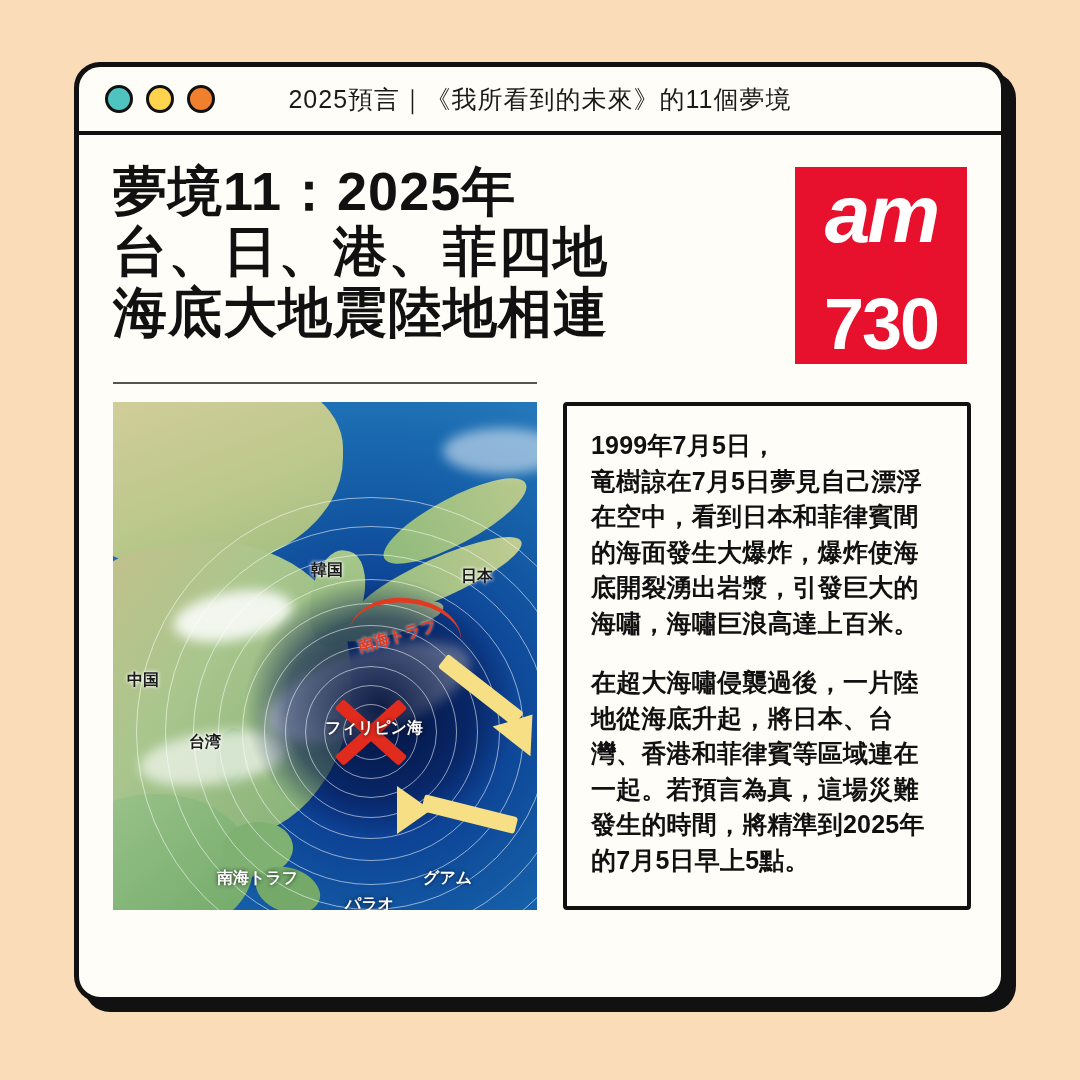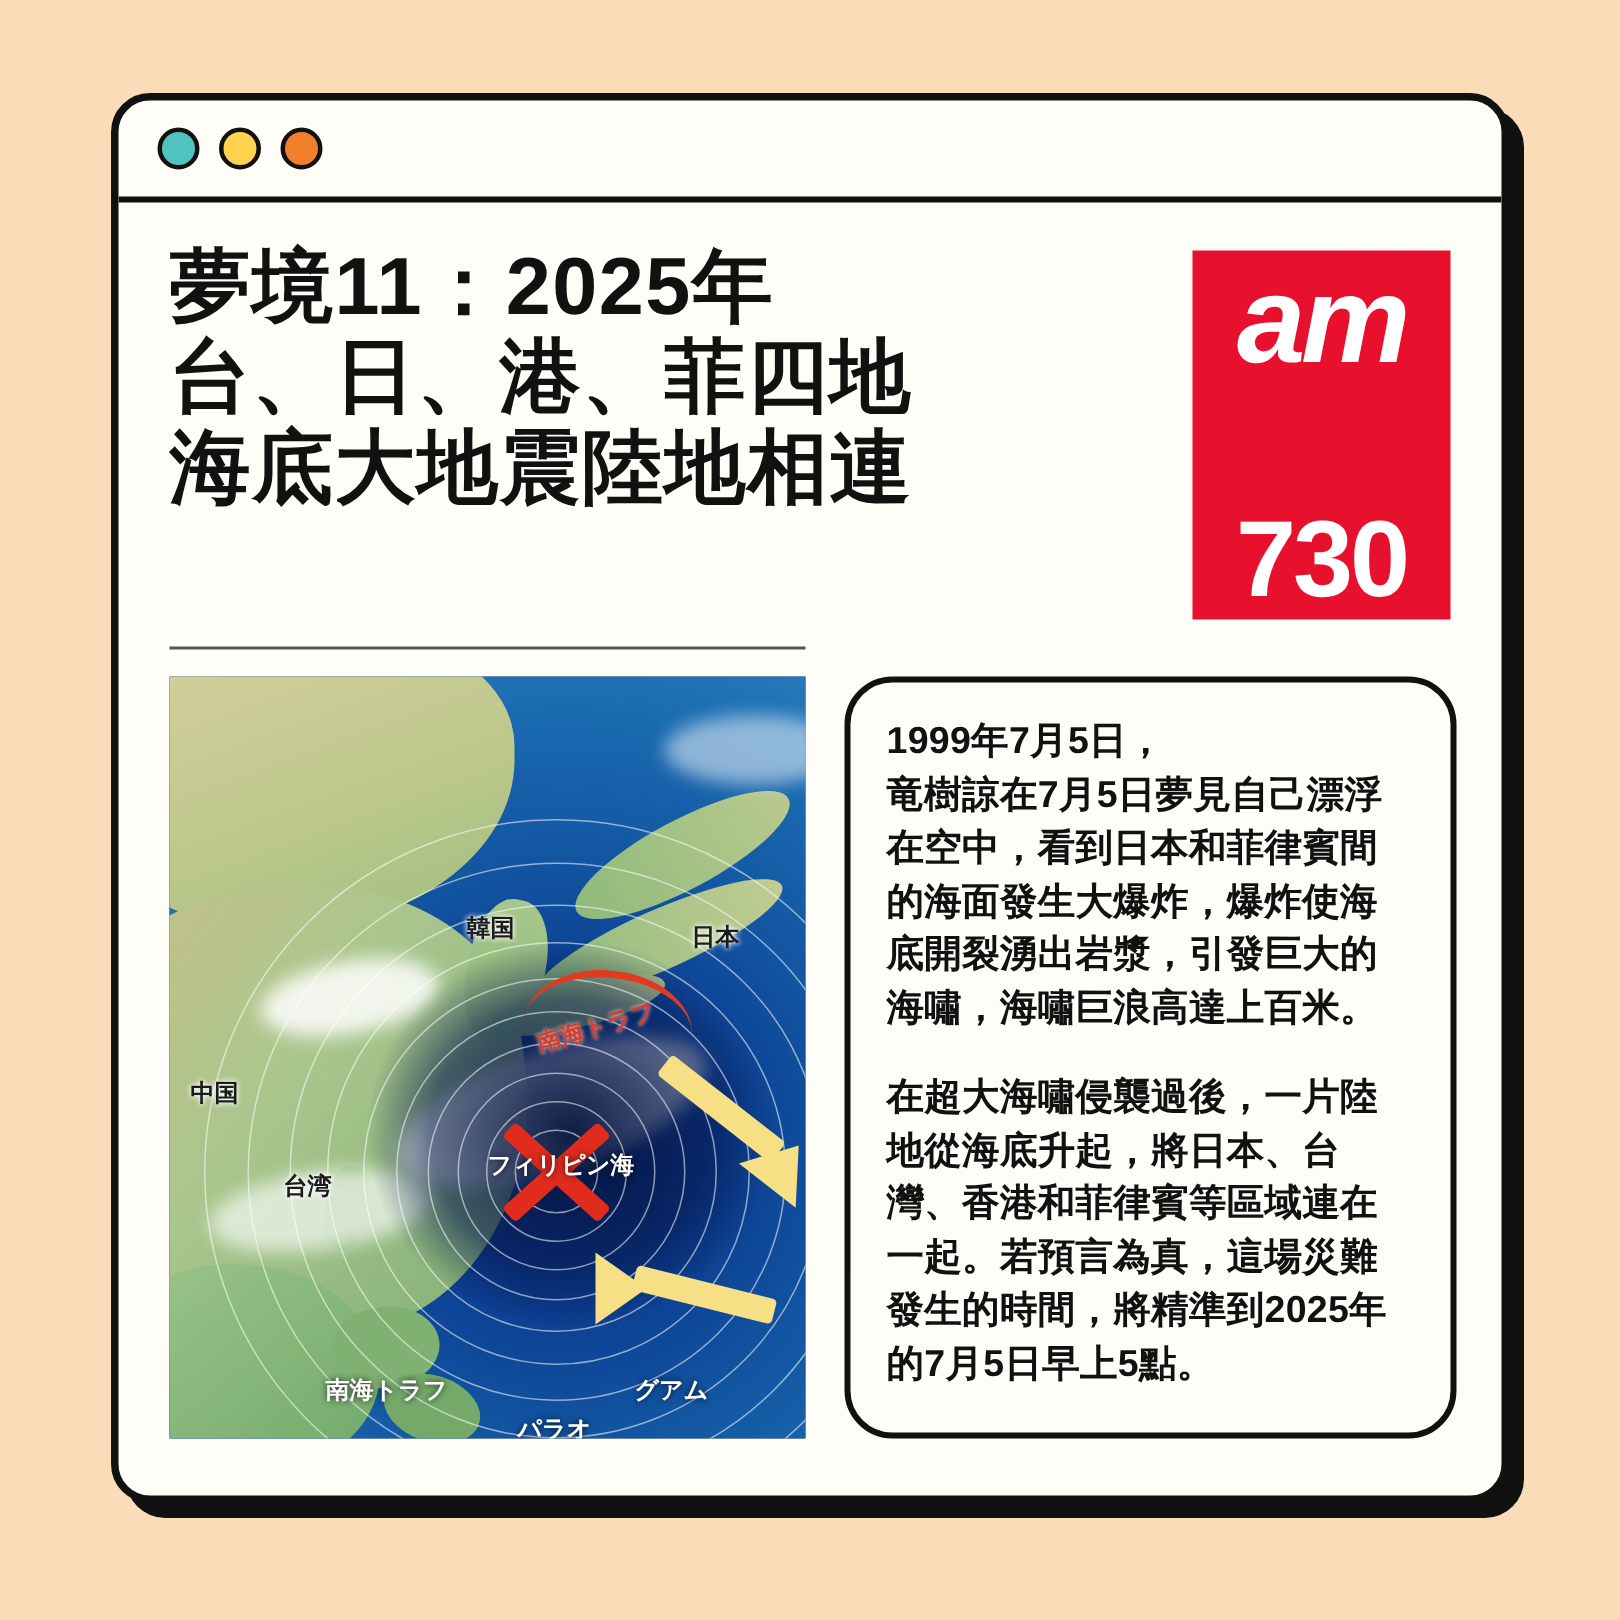--- a/index.html
+++ b/index.html
@@ -78,21 +78,21 @@
     line-height: 1.12;
     color: #111111;
     letter-spacing: 1px;
     white-space: pre-line;
   }
 
   
   #logo {
     flex: 0 0 auto;
     width: 172px;
-    height: 246px;
+    height: 197px;
     background: #e8112d;
     position: relative;
     margin-top: 6px;
     margin-right: 4px;
     overflow: hidden;
   }
   #logo .logo-top {
     position: absolute;
     top: 8px;
     left: 0; right: 0;
@@ -313,21 +313,21 @@
     width: 0; height: 0;
     border-top: 24px solid transparent;
     border-bottom: 24px solid transparent;
     border-right: 34px solid #f6df84;
   }
 
   
   #panel {
     flex: 1 1 auto;
     border: 4px solid #111111;
-    border-radius: 32px;
+    border-radius: 4px;
     background: #fffdf7;
     padding: 22px 24px 20px 24px;
     height: 508px;
     overflow: hidden;
   }
   .para {
     font-size: 25px;
     line-height: 1.42;
     font-weight: bold;
     color: #111111;
@@ -340,20 +340,21 @@
 <body>
 
 <div id="card">
 
   <div id="titlebar">
     <div id="dots">
       <div class="dot teal"></div>
       <div class="dot yellow"></div>
       <div class="dot orange"></div>
     </div>
+    <div id="titlebar-text">2025預言｜《我所看到的未來》的11個夢境</div>
   </div>
 
   <div id="headline-row">
     <div id="headline">夢境11：2025年
 台、日、港、菲四地
 海底大地震陸地相連</div>
     <div id="logo">
       <div class="logo-stripe" style="left:88px;"></div>
       <div class="logo-stripe" style="left:110px;"></div>
       <div class="logo-stripe" style="left:132px;"></div>

